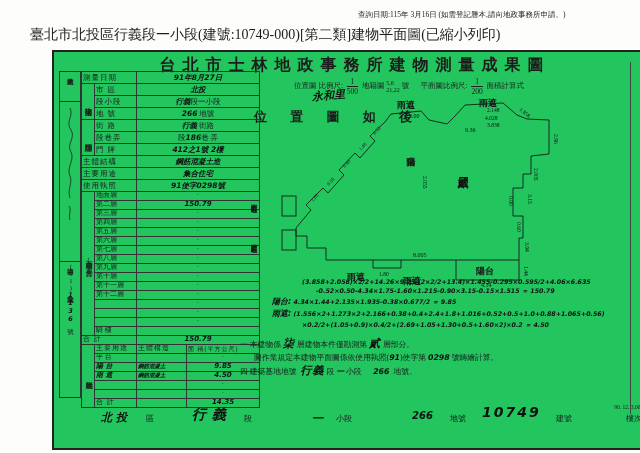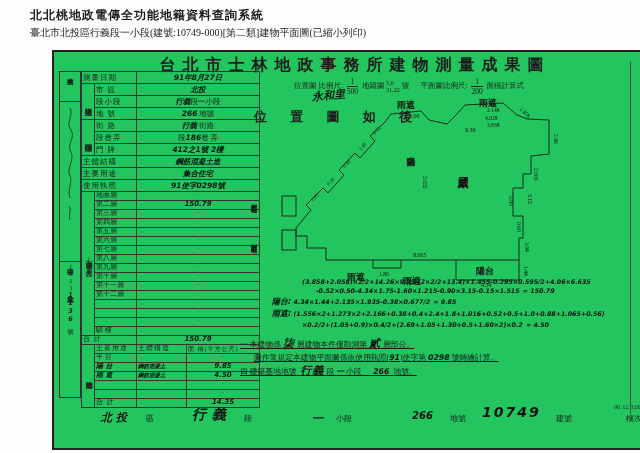--- a/index.html
+++ b/index.html
@@ -2,21 +2,21 @@
 <html><head>
 <meta charset="utf-8">
 <style>
   html,body{margin:0;padding:0;}
   body{width:640px;height:453px;background:#ffffff;font-family:"Liberation Serif",serif;color:#1c1c1c;}
   .page{position:relative;width:640px;height:453px;background:#fdfdfb;overflow:hidden;}
   .abs{position:absolute;}
   .hand{font-family:"DejaVu Sans",sans-serif;font-style:italic;font-weight:bold;color:#111;}
   .sys-title{left:30px;top:7px;font-size:12px;font-weight:bold;letter-spacing:1px;}
   .q-date{left:358px;top:10px;font-size:7.5px;}
-  .sub-title{left:30px;top:26px;font-size:10px;text-align:center;}
+  .sub-title{left:30px;top:26px;font-size:14px;text-align:center;}
   .frame{left:28px;top:50px;width:602px;height:396px;border:2px solid #222;background:#22c55e;margin-left:24px;}
   .innervline{left:576px;top:10px;height:352px;border-left:1px solid #444;}
   .doc-title{left:0;top:3px;width:100%;text-align:center;font-size:16px;font-weight:bold;letter-spacing:7px;}
   
   .scaleline{left:240px;top:26px;width:330px;font-size:7.5px;white-space:nowrap;}
   .frac{display:inline-block;text-align:center;vertical-align:middle;line-height:1;margin:0 2px;}
   .frac .den{border-top:1px solid #222;display:block;padding-top:1px;}
   .stack2{display:inline-block;font-size:6px;line-height:1.1;vertical-align:middle;text-align:left;}
   .village{left:258px;top:36px;font-size:11px;transform:rotate(-4deg);}
   .caption{left:200px;top:56px;font-size:13px;letter-spacing:10px;font-weight:bold;}
@@ -27,34 +27,34 @@
   td.vert{writing-mode:vertical-rl;text-orientation:upright;font-size:6.5px;letter-spacing:0;padding:1px 0;text-align:center;line-height:1;}
   td.lab{letter-spacing:1px;}
   td.val{text-align:center;}
   .strip{width:22px;}
   .strip .cell{border:1px solid #333;border-bottom:none;box-sizing:border-box;width:22px;overflow:hidden;}
   .vtext{writing-mode:vertical-rl;text-orientation:upright;font-size:6.5px;line-height:1.05;margin:1px auto;display:block;text-align:center;}
   
   .calc{left:218px;top:225px;width:360px;font-size:6.3px;line-height:1.5;}
   .calc .cl{white-space:nowrap;}
   .calc .tag{font-size:8px;font-weight:bold;}
-  .notes{left:186px;top:284px;width:388px;font-size:7.8px;line-height:1.45;text-decoration:underline;}
+  .notes{left:186px;top:284px;width:388px;font-size:7.8px;line-height:1.45;}
   .notes .big{font-size:11px;letter-spacing:1px;}
   
   .footer{left:0;top:350px;width:602px;height:44px;font-size:8px;}
   .footer span{position:absolute;white-space:nowrap;}
   .printinfo{right:6px;top:2px;font-size:5.5px;}
   svg text{fill:#141414;}
 </style>
 </head>
 <body>
 
 <div class="page">
 
-  <div class="abs sys-title">北北桃地政電傳全功能地籍資料查詢系統</div>
+  <div class="abs q-date">查詢日期:115年 3月16日 (如需登記謄本,請向地政事務所申請。)</div>
   <div class="abs sub-title">臺北市北投區行義段一小段(建號:10749-000)[第二類]建物平面圖(已縮小列印)</div>
 
   <div class="abs frame">
     <div class="abs innervline"></div>
     <div class="abs doc-title">台北市士林地政事務所建物測量成果圖</div>
 
     <div class="abs scaleline">
       <span>位置圖 比例尺:</span>
       <span class="frac"><span>1</span><span class="den">500</span></span>
       <span>地籍圖</span>

